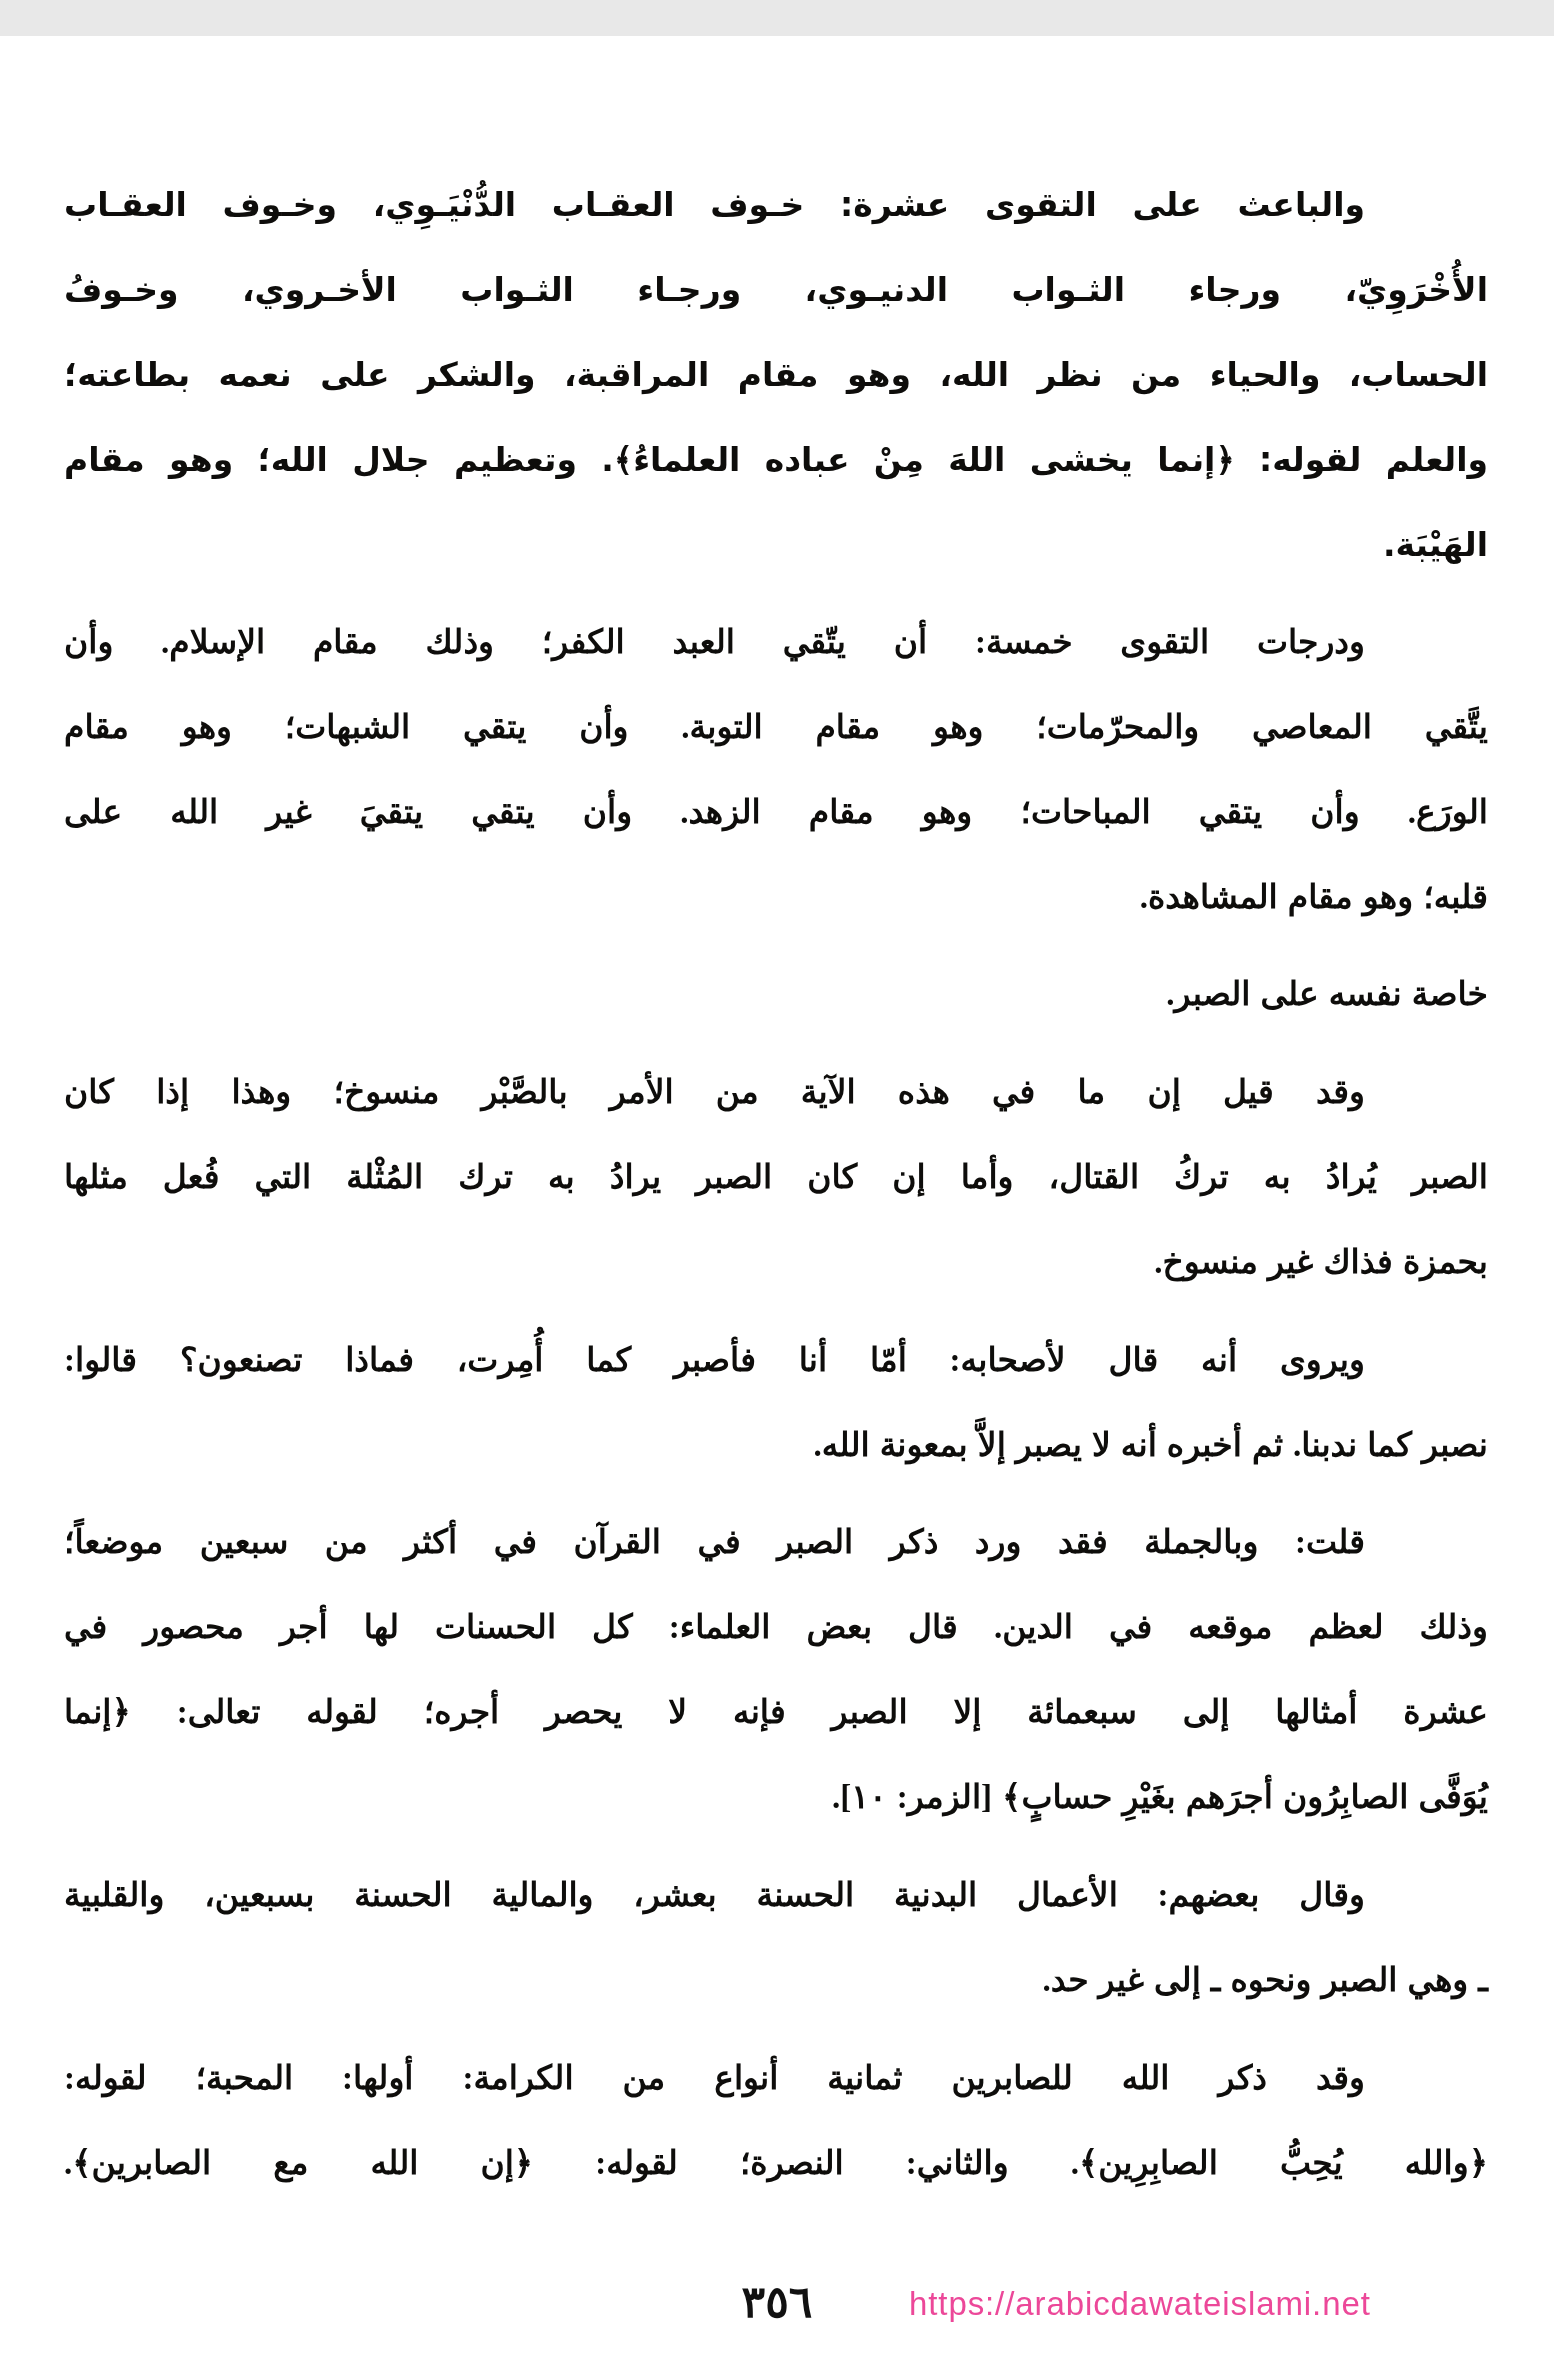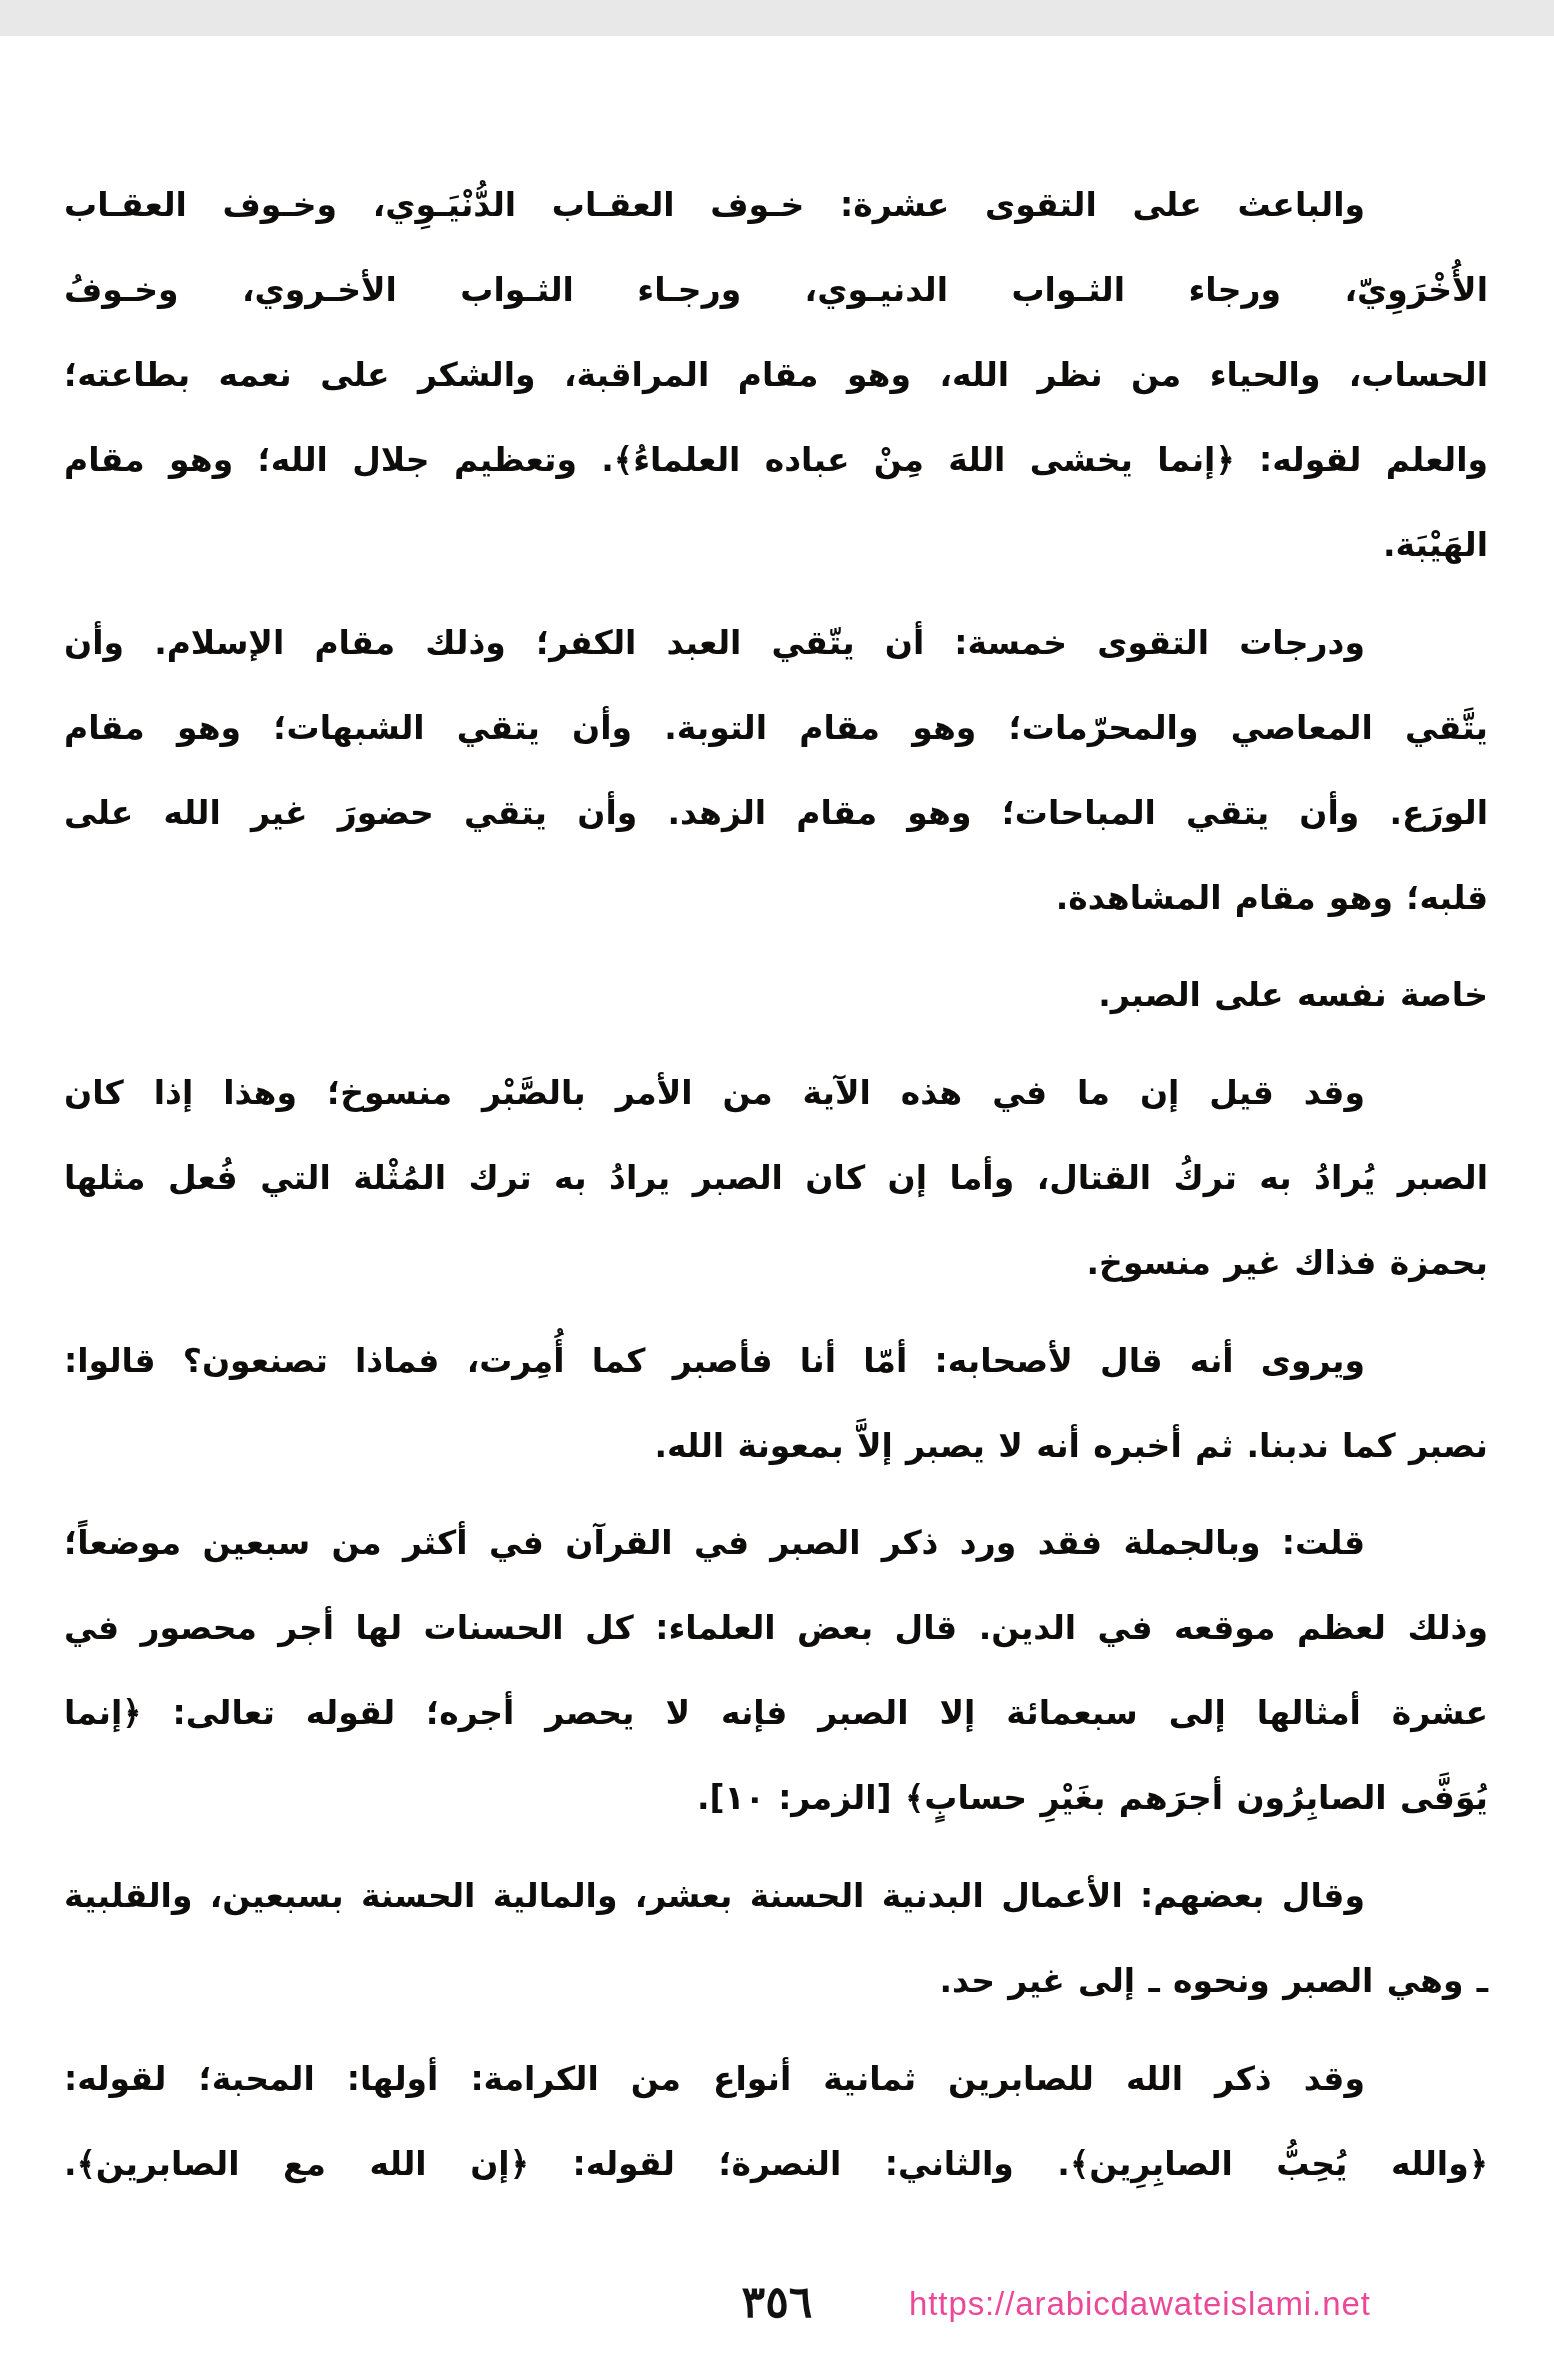--- a/index.html
+++ b/index.html
@@ -19,21 +19,21 @@
   .text-col {
     position: absolute;
     top: 126px;
     right: 66px;
     left: 64px;
     direction: rtl;
     font-size: 33px;
     font-weight: 700;
     color: #0e0d0b;
   }
-  .para + .para { margin-top: 12.7px; }
+  .para + .para { margin-top: 12.7px; font-family: Liberation Serif, serif; }
   .line {
     line-height: 85px;
     text-align: justify;
     text-align-last: justify;
     word-spacing: 1.8px;
     white-space: normal;
   }
   .line.last { text-align-last: right; }
   .ind { padding-right: 123px; }
   .ind-big { padding-right: 319px; }
@@ -78,21 +78,21 @@
       <div class="line ind">والباعث على التقوى عشرة: خـوف العقـاب الدُّنْيَـوِي، وخـوف العقـاب</div>
       <div class="line">الأُخْرَوِيّ، ورجاء الثـواب الدنيـوي، ورجـاء الثـواب الأخـروي، وخـوفُ</div>
       <div class="line">الحساب، والحياء من نظر الله، وهو مقام المراقبة، والشكر على نعمه بطاعته؛</div>
       <div class="line">والعلم لقوله: ﴿إنما يخشى اللهَ مِنْ عباده العلماءُ﴾. وتعظيم جلال الله؛ وهو مقام</div>
       <div class="line last">الهَيْبَة.</div>
     </div>
 
     <div class="para">
       <div class="line ind">ودرجات التقوى خمسة: أن يتّقي العبد الكفر؛ وذلك مقام الإسلام. وأن</div>
       <div class="line">يتَّقي المعاصي والمحرّمات؛ وهو مقام التوبة. وأن يتقي الشبهات؛ وهو مقام</div>
-      <div class="line">الورَع. وأن يتقي المباحات؛ وهو مقام الزهد. وأن يتقي حضورَ غير الله على</div>
+      <div class="line">الورَع. وأن يتقي المباحات؛ وهو مقام الزهد. وأن يتقي يتقيَ غير الله على</div>
       <div class="line last">قلبه؛ وهو مقام المشاهدة.</div>
     </div>
 
     <div class="para">
       <div class="line last">خاصة نفسه على الصبر.</div>
     </div>
 
     <div class="para">
       <div class="line ind">وقد قيل إن ما في هذه الآية من الأمر بالصَّبْر منسوخ؛ وهذا إذا كان</div>
       <div class="line">الصبر يُرادُ به تركُ القتال، وأما إن كان الصبر يرادُ به ترك المُثْلة التي فُعل مثلها</div>

